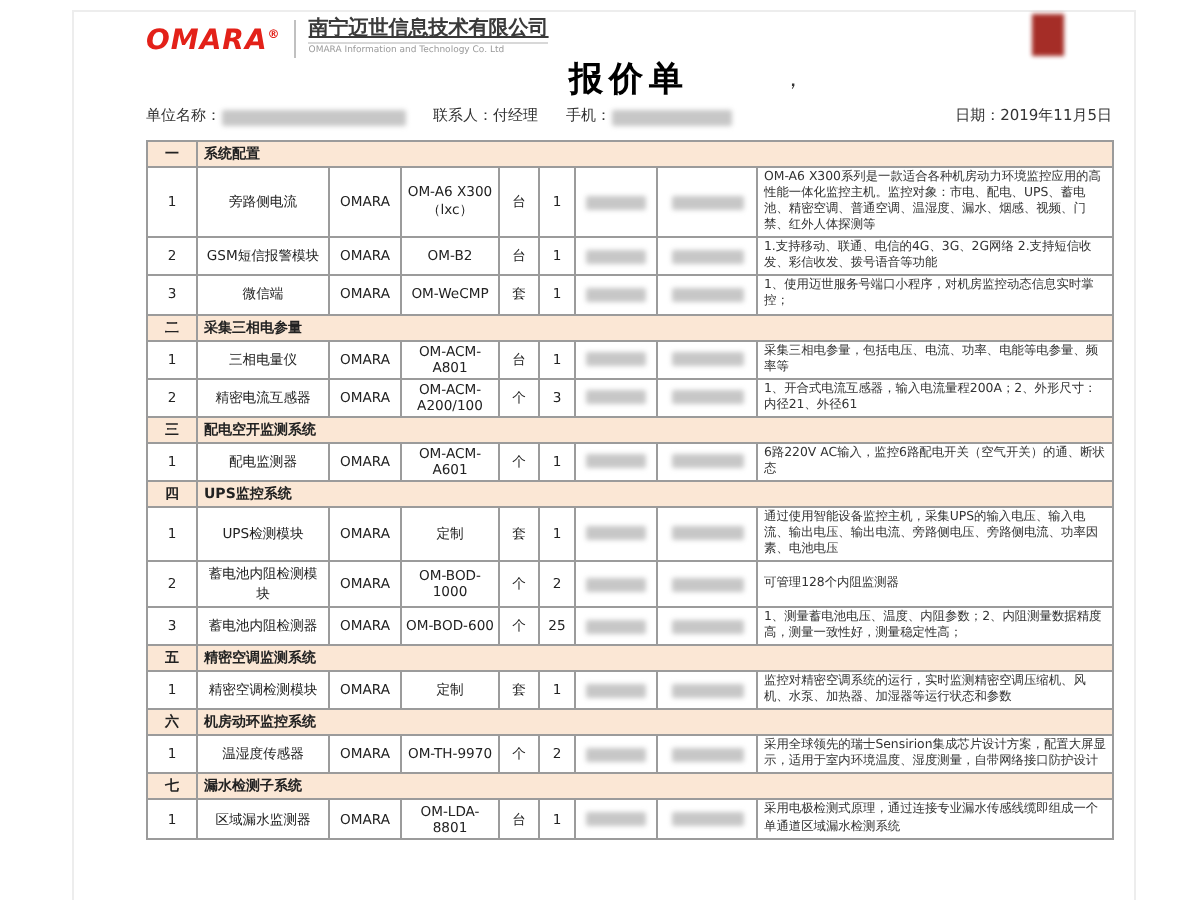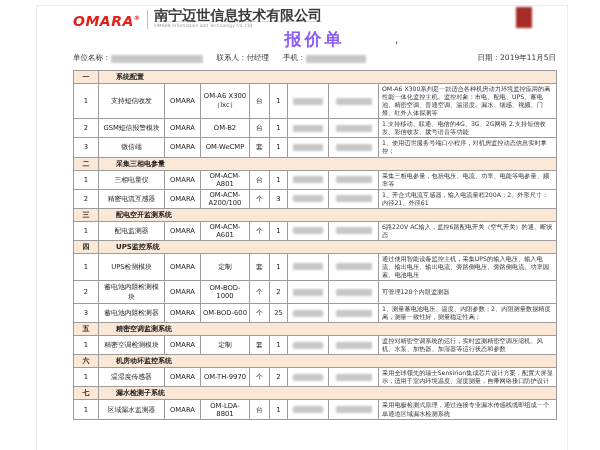--- a/index.html
+++ b/index.html
@@ -7,24 +7,24 @@
        font-family:"DejaVu Sans","Liberation Sans",sans-serif;color:#222;}
   .frame{position:absolute;left:36px;top:5px;width:530px;height:445px;border:1px solid #ededed;background:#fff;}
   .doc{position:absolute;left:73px;top:10px;width:483px;}
 
   
   .logo-row{position:relative;height:34px;}
   .logo-wrap{display:flex;align-items:flex-start;}
   .logo-text{font-style:italic;font-weight:900;font-size:14px;color:#e32119;letter-spacing:.5px;line-height:16px;}
   .reg{font-size:6px;vertical-align:super;color:#e32119;font-style:normal;}
   .logo-divider{width:1px;height:19px;background:#c0c0c0;margin:0 6px 0 7px;}
-  .company-cn{font-size:14px;font-weight:bold;color:#3a3a3a;line-height:10px;}
+  .company-cn{font-size:10px;font-weight:bold;color:#3a3a3a;line-height:10px;text-decoration:underline;}
   .company-en{font-size:4.5px;color:#9a9a9a;line-height:7px;border-top:1px solid #d8d8d8;margin-top:1px;}
   .doc-title{position:absolute;left:0;right:0;top:18px;text-align:center;font-size:17px;font-weight:bold;
-             color:#8b5cf6;letter-spacing:3px;}
+             color:#000000;letter-spacing:3px;}
   .stamp{position:absolute;right:24px;top:-3px;width:16px;height:21px;background:#9e1c15;filter:blur(1px);opacity:.92;}
   .ink-mark{position:absolute;left:318px;top:22px;font-size:11px;color:#333;}
 
   
   .meta-row{display:flex;align-items:flex-end;font-size:7.5px;color:#333;margin-top:9px;white-space:nowrap;}
   .meta-row.second{margin-top:5px;}
   .meta-gap{width:14px;}
   .meta-date{margin-left:auto;}
 
   
@@ -33,21 +33,21 @@
   .r-phone{width:60px;}
   .r-price{width:30px;height:7px;margin:0 auto;display:block;}
   .r-amount{width:36px;height:7px;margin:0 auto;display:block;}
 
   
   table.quote{border-collapse:collapse;table-layout:fixed;width:483px;margin-top:7px;}
   table.quote td{border:1px solid #9b9b9b;padding:1px 2px;overflow:hidden;}
   tr.head-row td{font-weight:bold;font-size:7.2px;text-align:center;height:14px;color:#111;}
   tr.section-row td{background:#fbe7d5;font-size:7px;font-weight:bold;height:9px;color:#222;}
   tr.section-row td.c-idx{text-align:center;}
-  tr.section-row td.sec-title{text-align:left;padding-left:17px;}
+  tr.section-row td.sec-title{text-align:left;padding-left:3px;}
   tr.data-row td{font-size:6.8px;text-align:center;color:#222;height:11px;}
   tr.data-row td.c-remark{font-size:6.2px;text-align:left;line-height:1.3;color:#333;padding:1px 3px;}
 </style>
 </head>
 <body>
 
 <div class="frame"></div>
 
 <div class="doc">
 
@@ -90,21 +90,21 @@
         <col style="width:50px">
         <col style="width:178px">
     </colgroup>
     <tbody>
         <tr class="section-row">
           <td class="c-idx">一</td>
           <td class="sec-title" colspan="8">系统配置</td>
         </tr>
         <tr class="data-row">
           <td>1</td>
-          <td>支持短信收发</td>
+          <td>旁路侧电流</td>
           <td>OMARA</td>
           <td>OM-A6 X300（lxc）</td>
           <td>台</td>
           <td>1</td>
           <td>
             <span class="redact r-price"></span>
           </td>
           <td>
             <span class="redact r-amount"></span>
           </td>

